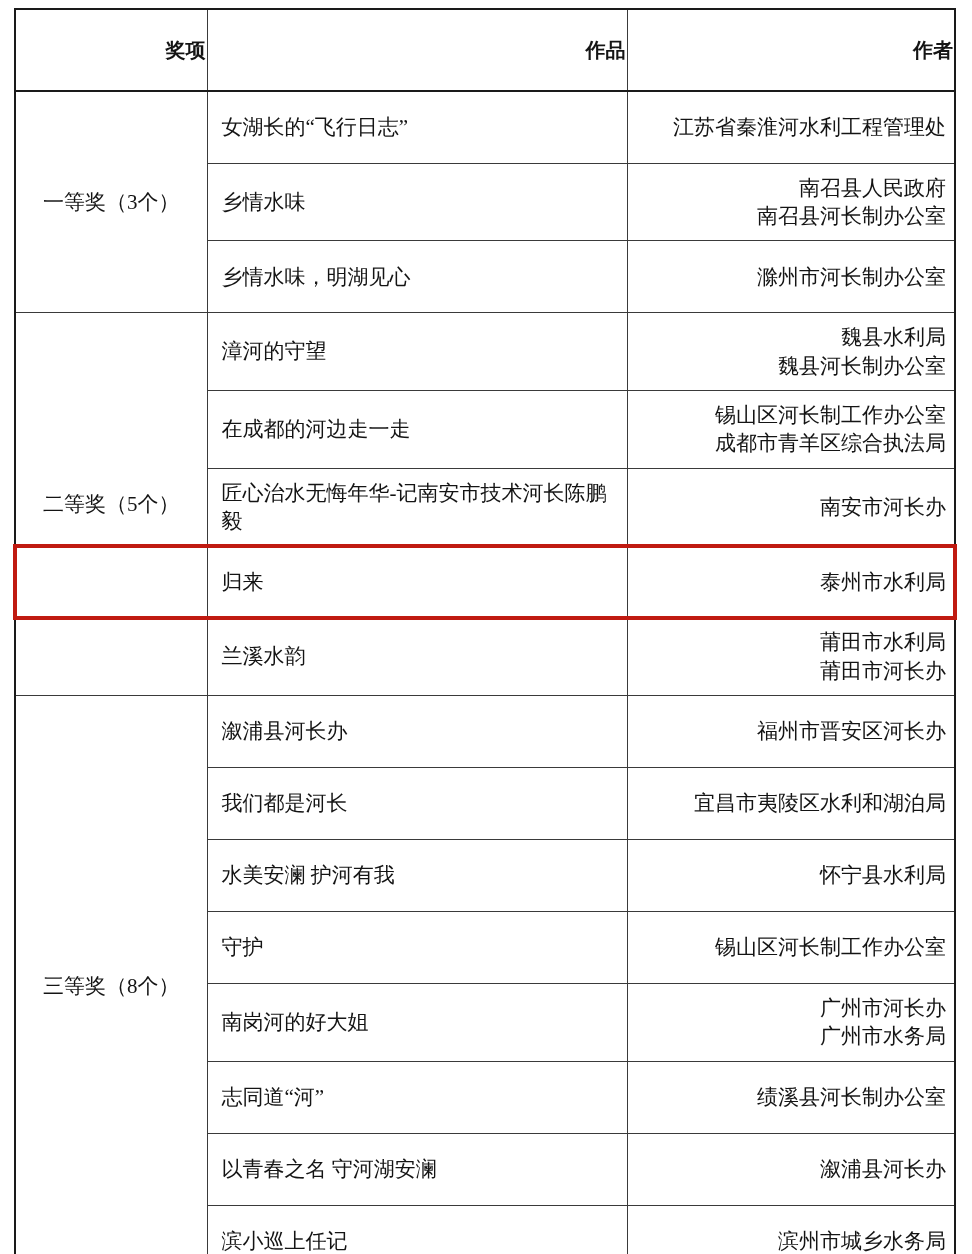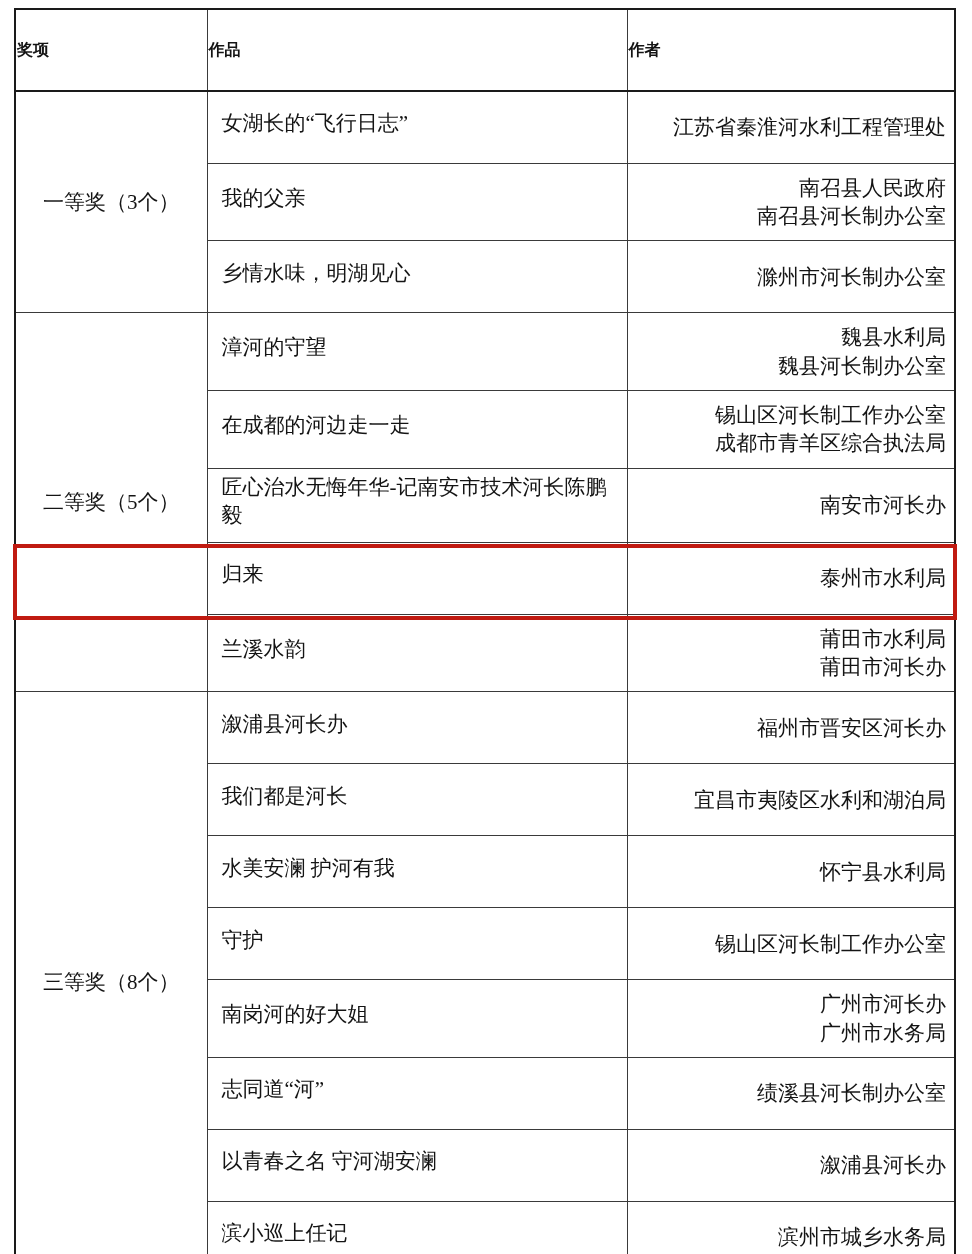--- a/index.html
+++ b/index.html
@@ -34,36 +34,36 @@
   table.award-table th,
   table.award-table td {
     border: 1px solid #3a3a3a;
     vertical-align: middle;
     font-size: 21px;
     line-height: 1.35;
     color: #141414;
   }
   table.award-table thead th {
     height: 78px;
-    text-align: left;
+    text-align: right;
     font-weight: bold;
-    font-size: 16px;
+    font-size: 20px;
     border-bottom: 2px solid #1a1a1a;
   }
   td.award-cell {
     text-align: center;
     font-size: 22px;
     border-right: 2px solid #1a1a1a;
     border-top: 2px solid #1a1a1a;
     border-bottom: 2px solid #1a1a1a;
     padding: 3px 4px;
   }
   td.work-cell {
     text-align: left;
-    padding: 2px 8px 10px 14px;
+    padding: 10px 8px 10px 14px;
   }
   td.author-cell {
     text-align: right;
     padding: 10px 8px;
   }
   tr.row {
     height: 72px;
   }
   tr.row.two-line {
     height: 74px;
@@ -100,21 +100,21 @@
     <tbody>
 
       <tr class="row">
         <td class="award-cell" rowspan="3">一等奖（3个）</td>
         <td class="work-cell">女湖长的“飞行日志”</td>
         <td class="author-cell">
           <span class="line">江苏省秦淮河水利工程管理处</span>
         </td>
       </tr>
       <tr class="row two-line">
-        <td class="work-cell">我的父亲</td>
+        <td class="work-cell">乡情水味</td>
         <td class="author-cell">
           <span class="line">南召县人民政府</span>
           <span class="line">南召县河长制办公室</span>
         </td>
       </tr>
       <tr class="row">
         <td class="work-cell">乡情水味，明湖见心</td>
         <td class="author-cell">
           <span class="line">滁州市河长制办公室</span>
         </td>

